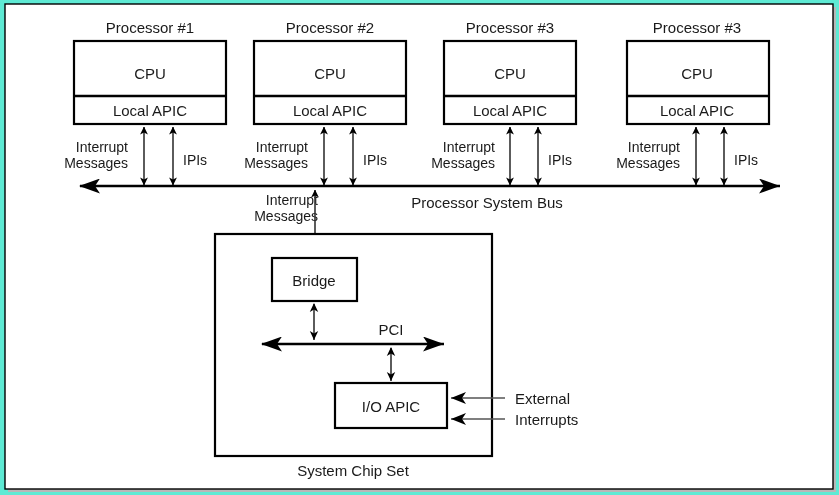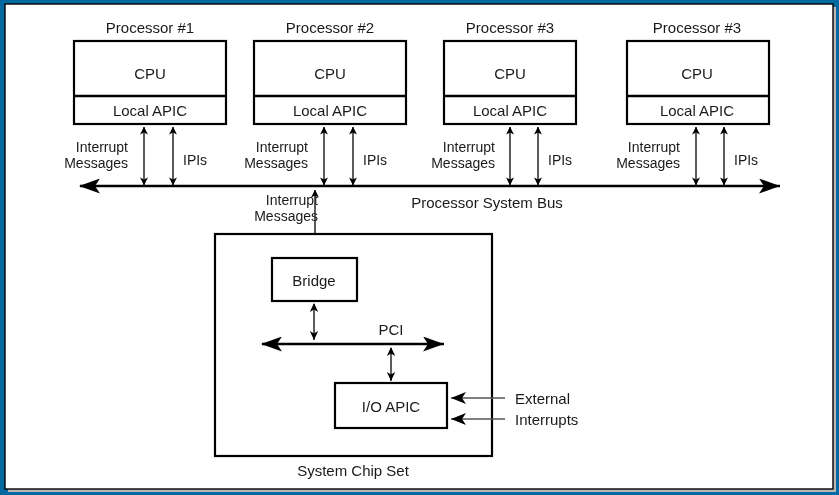--- a/index.html
+++ b/index.html
@@ -4,21 +4,21 @@
 <style>
   html, body {
     margin: 0;
     padding: 0;
     background: #ffffff;
   }
   #page {
     position: relative;
     width: 839px;
     height: 495px;
-    background: #0369a1;
+    background: #5eead4;
     font-family: "Liberation Sans", sans-serif;
     overflow: hidden;
   }
   svg.diagram {
     position: absolute;
     left: 0;
     top: 0;
     width: 839px;
     height: 495px;
   }

